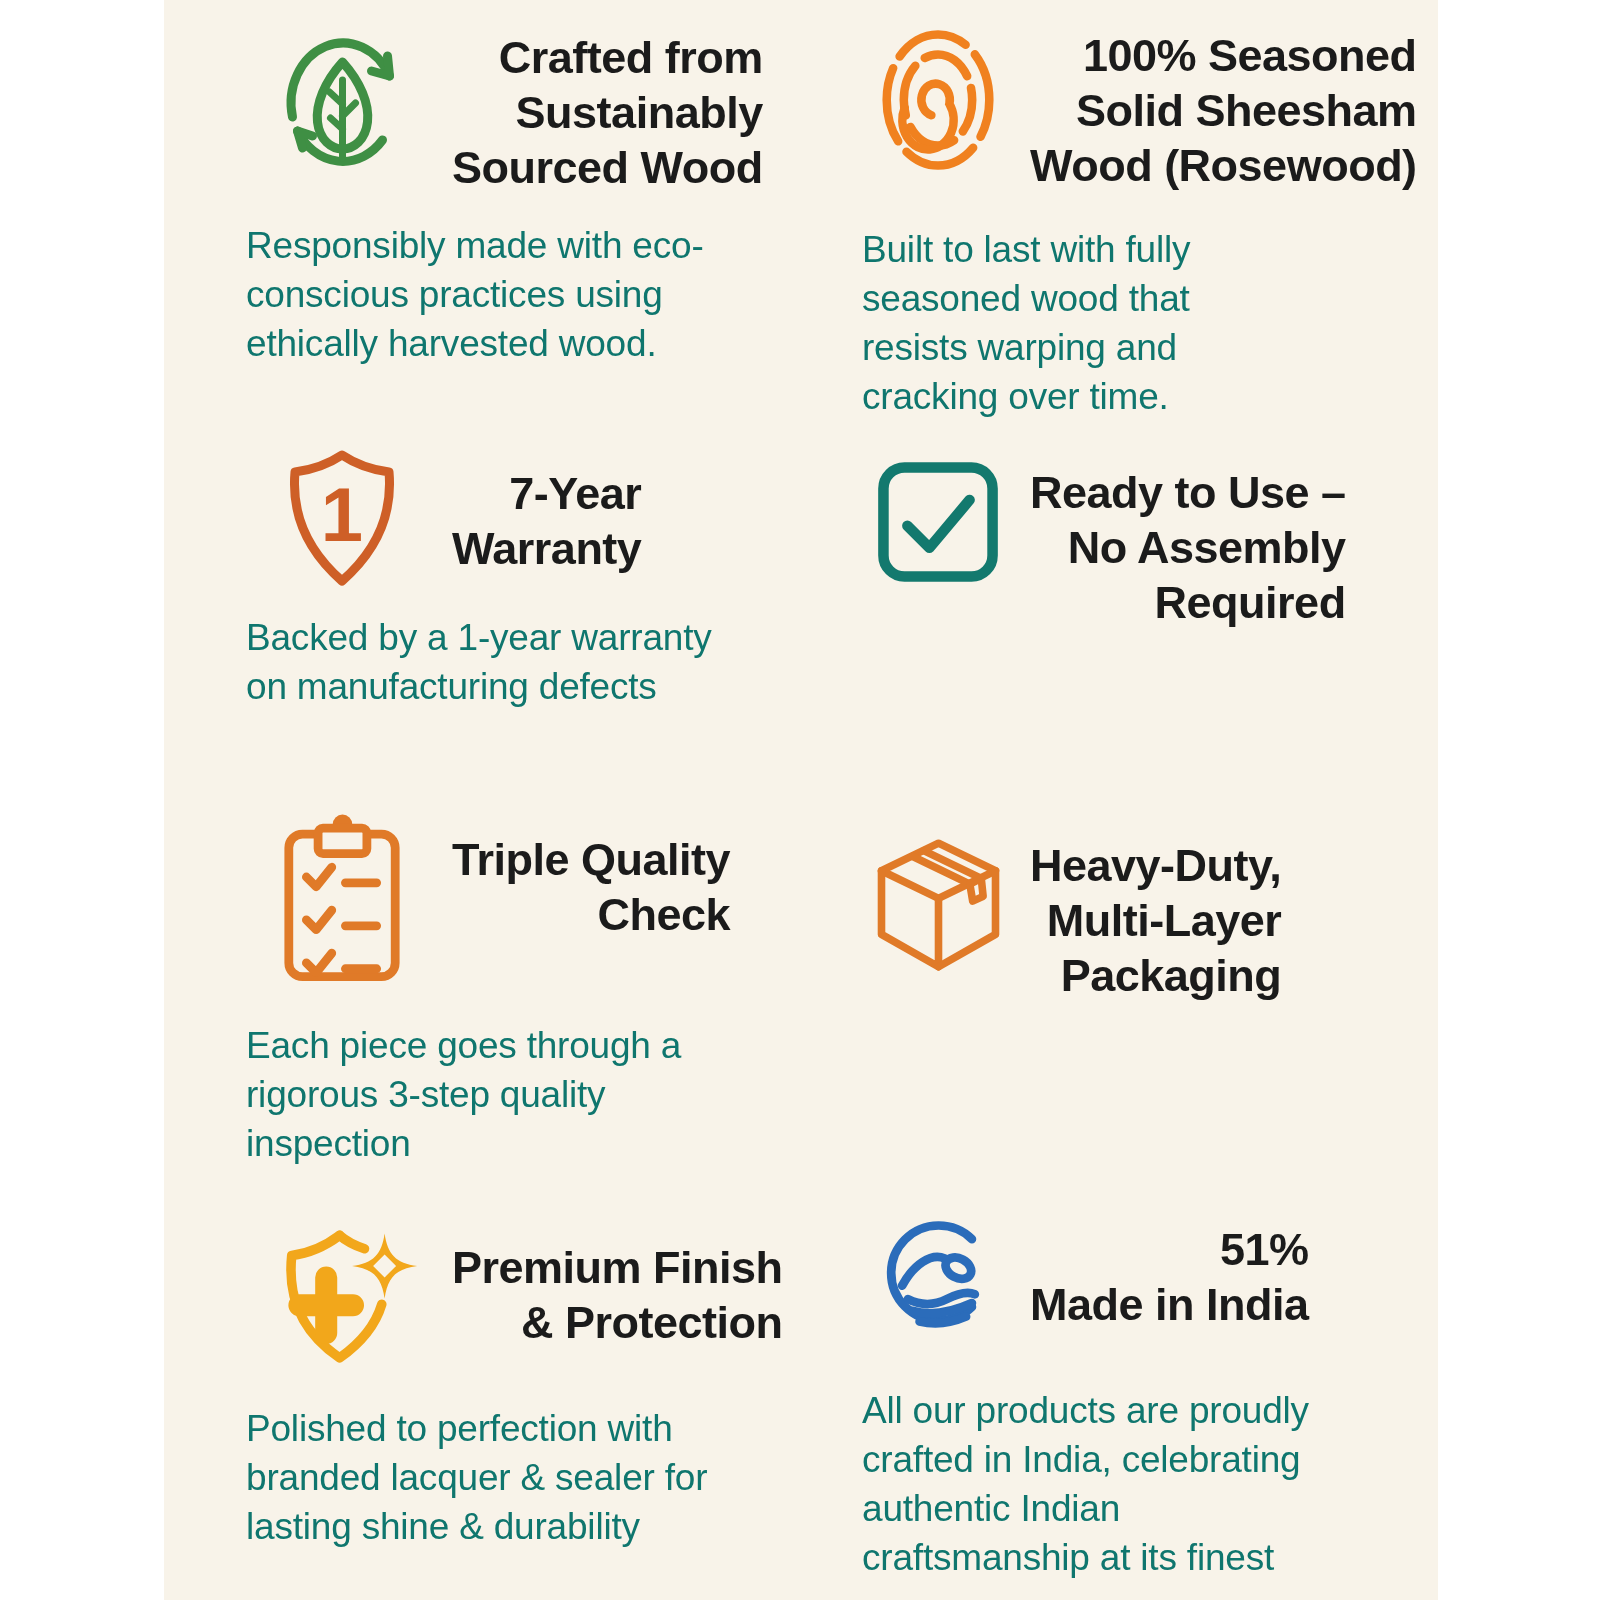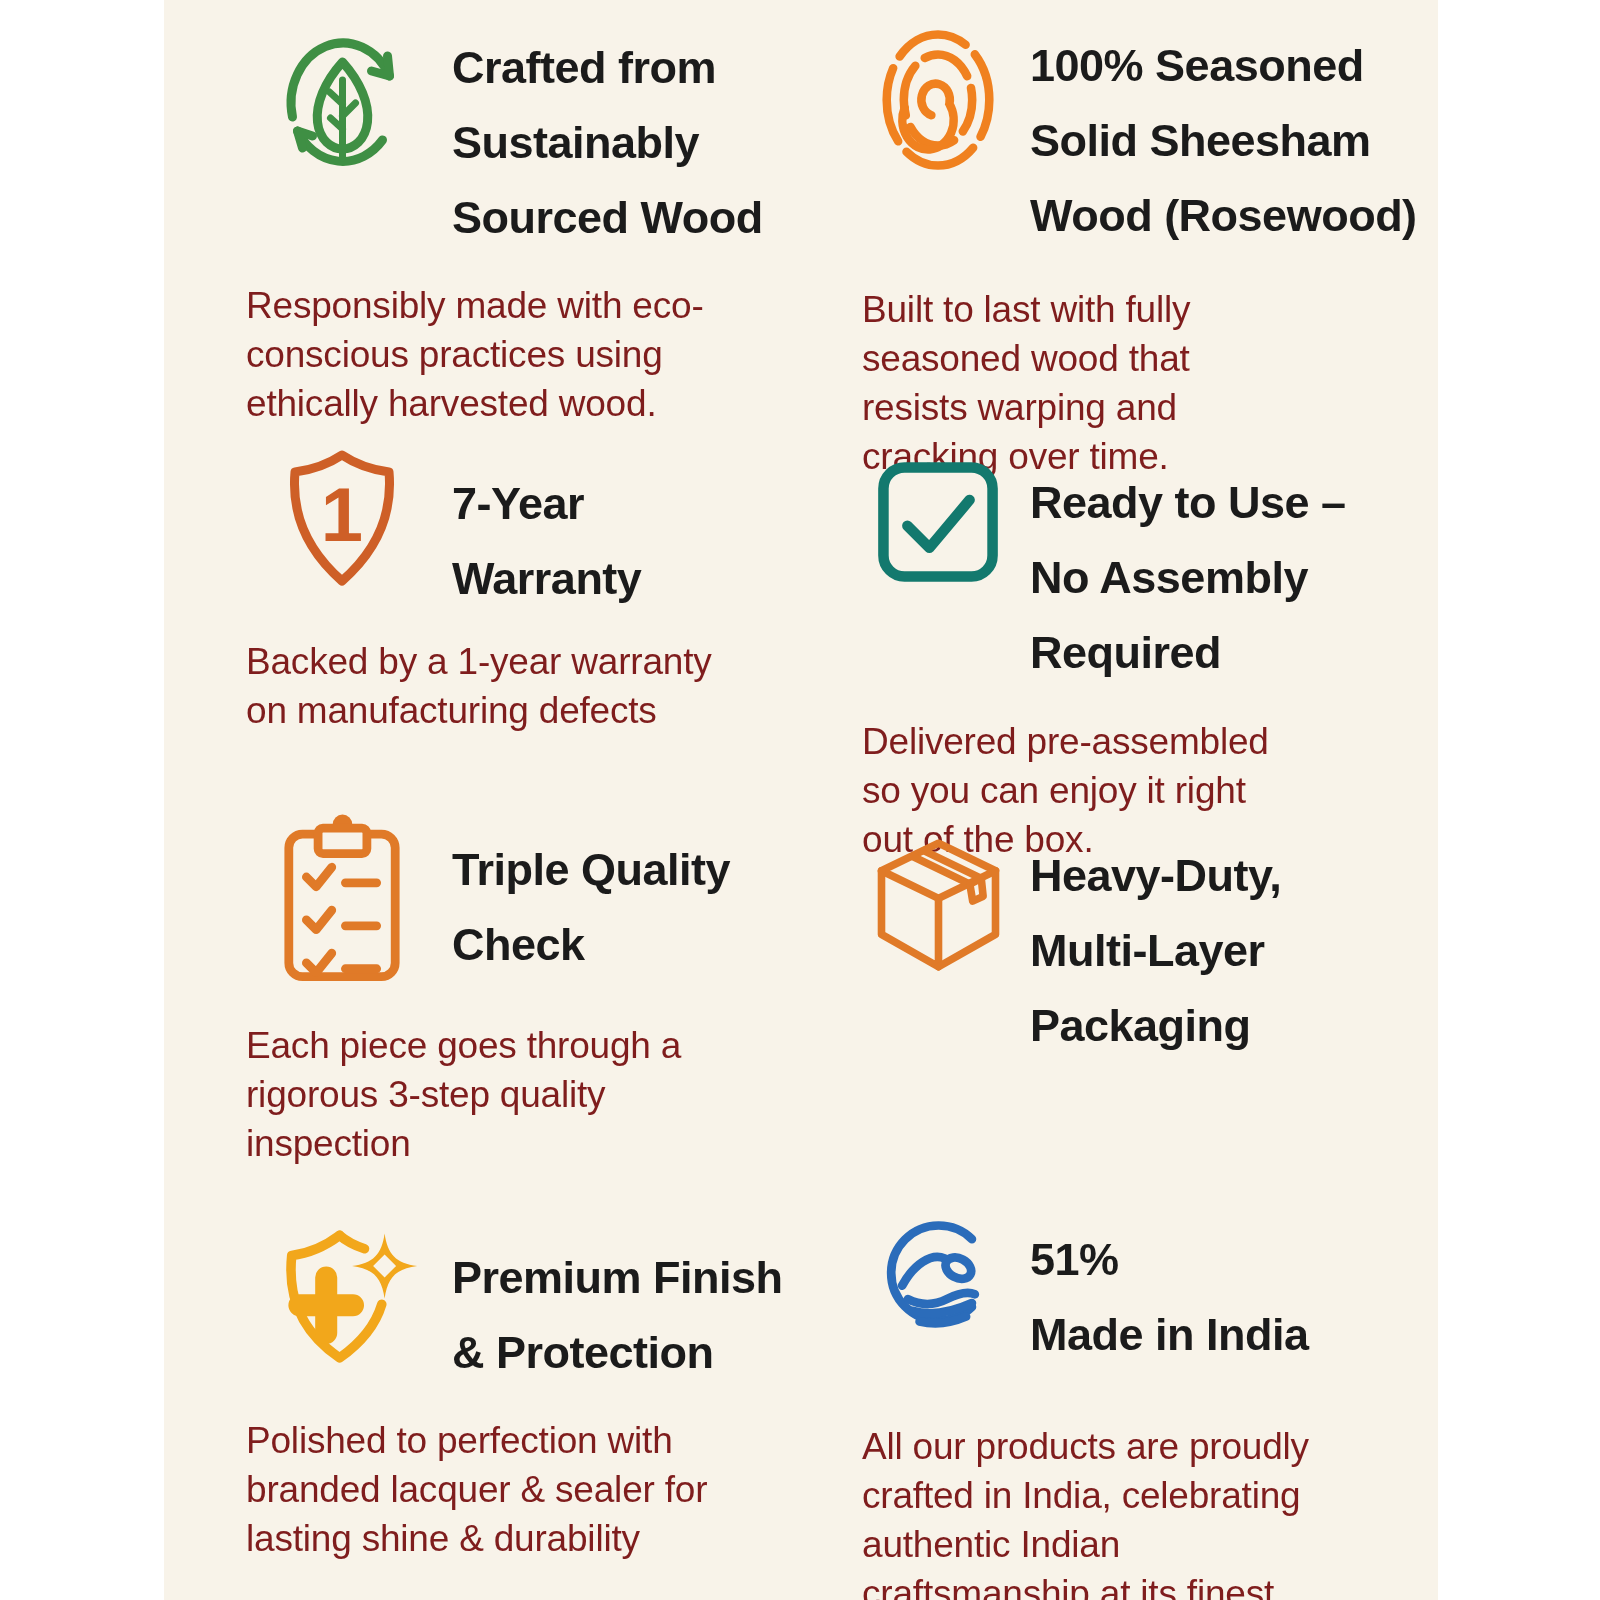--- a/index.html
+++ b/index.html
@@ -17,28 +17,29 @@
     position:absolute; left:164px; top:0; width:1274px; height:1600px;
     background:#F8F3E9;
   }
   .feature { position:absolute; }
   .head { display:flex; align-items:flex-start; }
   .icon { display:flex; justify-content:center; align-items:flex-start; flex:0 0 auto; }
   .col-l .icon { width:192px; margin-right:14px; }
   .col-r .icon { width:152px; margin-right:16px; }
   .title {
     margin:4px 0 0 0;
-    font-size:45px; font-weight:700; line-height:75px;
+    font-size:45px; font-weight:700; line-height:55px;
     color:#1B1B1B; letter-spacing:-0.5px;
     white-space:pre-line;
+    text-align:right;
   }
   .desc {
     margin:28px 0 0 0;
     font-size:37px; font-weight:400; line-height:49px;
-    color:#7f1d1d; letter-spacing:-0.2px;
+    color:#0f766e; letter-spacing:-0.2px;
     white-space:pre-line;
   }
   svg { display:block; }
 </style>
 </head>
 <body>
 
 <div class="canvas">
   <div class="panel">
 
@@ -109,23 +110,20 @@
         <span class="icon">
           <svg width="134" height="134" viewBox="0 0 140 140">
             <rect x="13" y="13" width="114" height="114" rx="22" fill="none" stroke="#13796E" stroke-width="11"></rect>
             <path d="M 38 74 L 61 97 L 103 47" fill="none" stroke="#13796E" stroke-width="11" stroke-linecap="round" stroke-linejoin="round"></path>
           </svg>
         </span>
         <h2 class="title" style="margin-top:10px;">Ready to Use –
 No Assembly
 Required</h2>
       </div>
-      <p class="desc" style="margin-top:27px;">Delivered pre-assembled
-so you can enjoy it right
-out of the box.</p>
     </div>
 
     <div class="feature col-l" style="left:82px; top:810px; width:600px;">
       <div class="head">
         <span class="icon">
           <svg width="122" height="175" viewBox="0 0 125 178">
             <rect x="8" y="24" width="109" height="146" rx="14" fill="none" stroke="#E07A28" stroke-width="9"></rect>
             <circle cx="63" cy="14" r="10" fill="#E07A28"></circle>
             <rect x="38" y="18" width="50" height="26" rx="5" fill="#F8F3E9" stroke="#E07A28" stroke-width="9"></rect>
             <g fill="none" stroke="#E07A28" stroke-width="9" stroke-linecap="round" stroke-linejoin="round">

